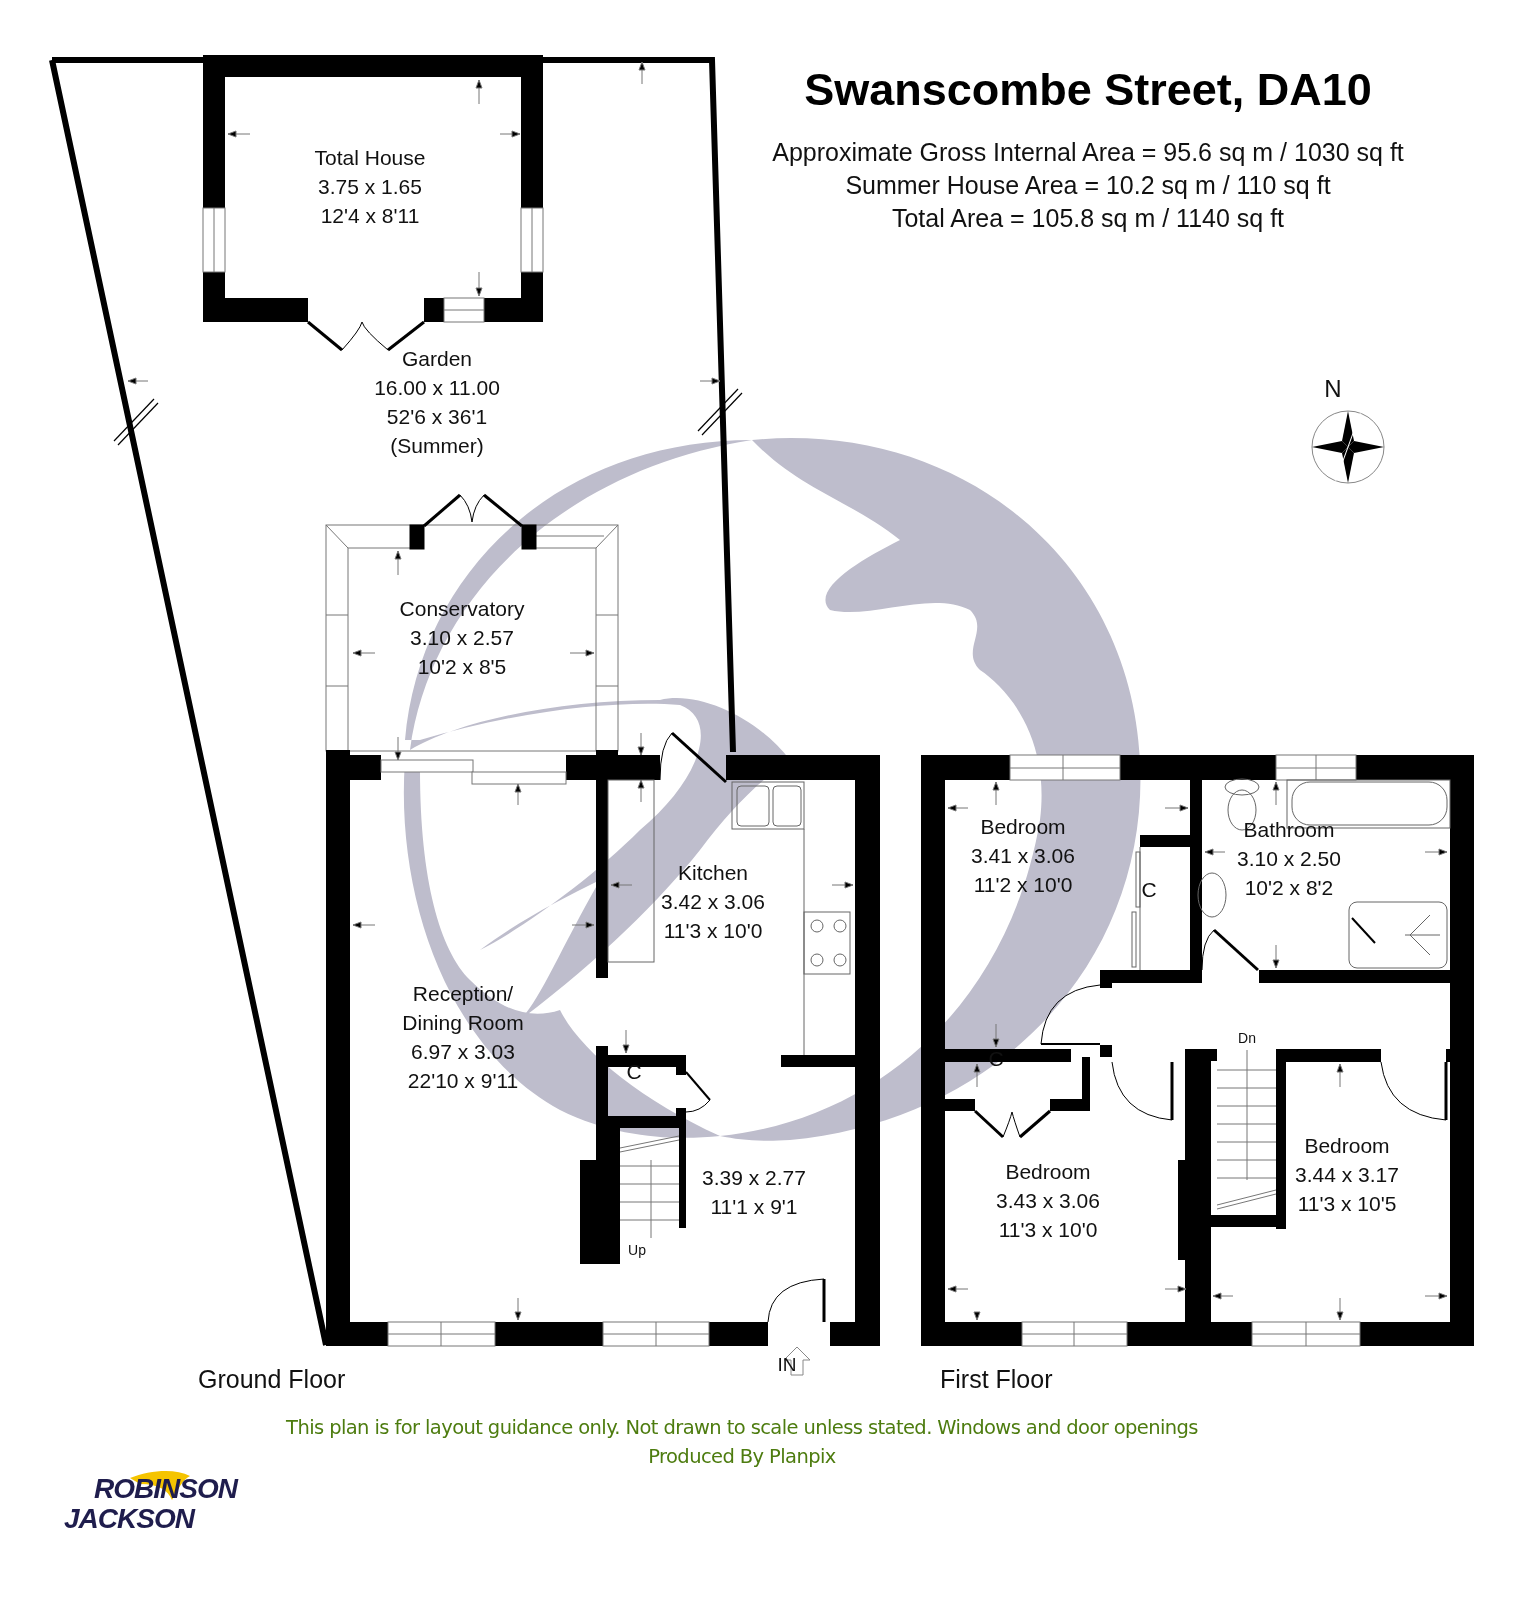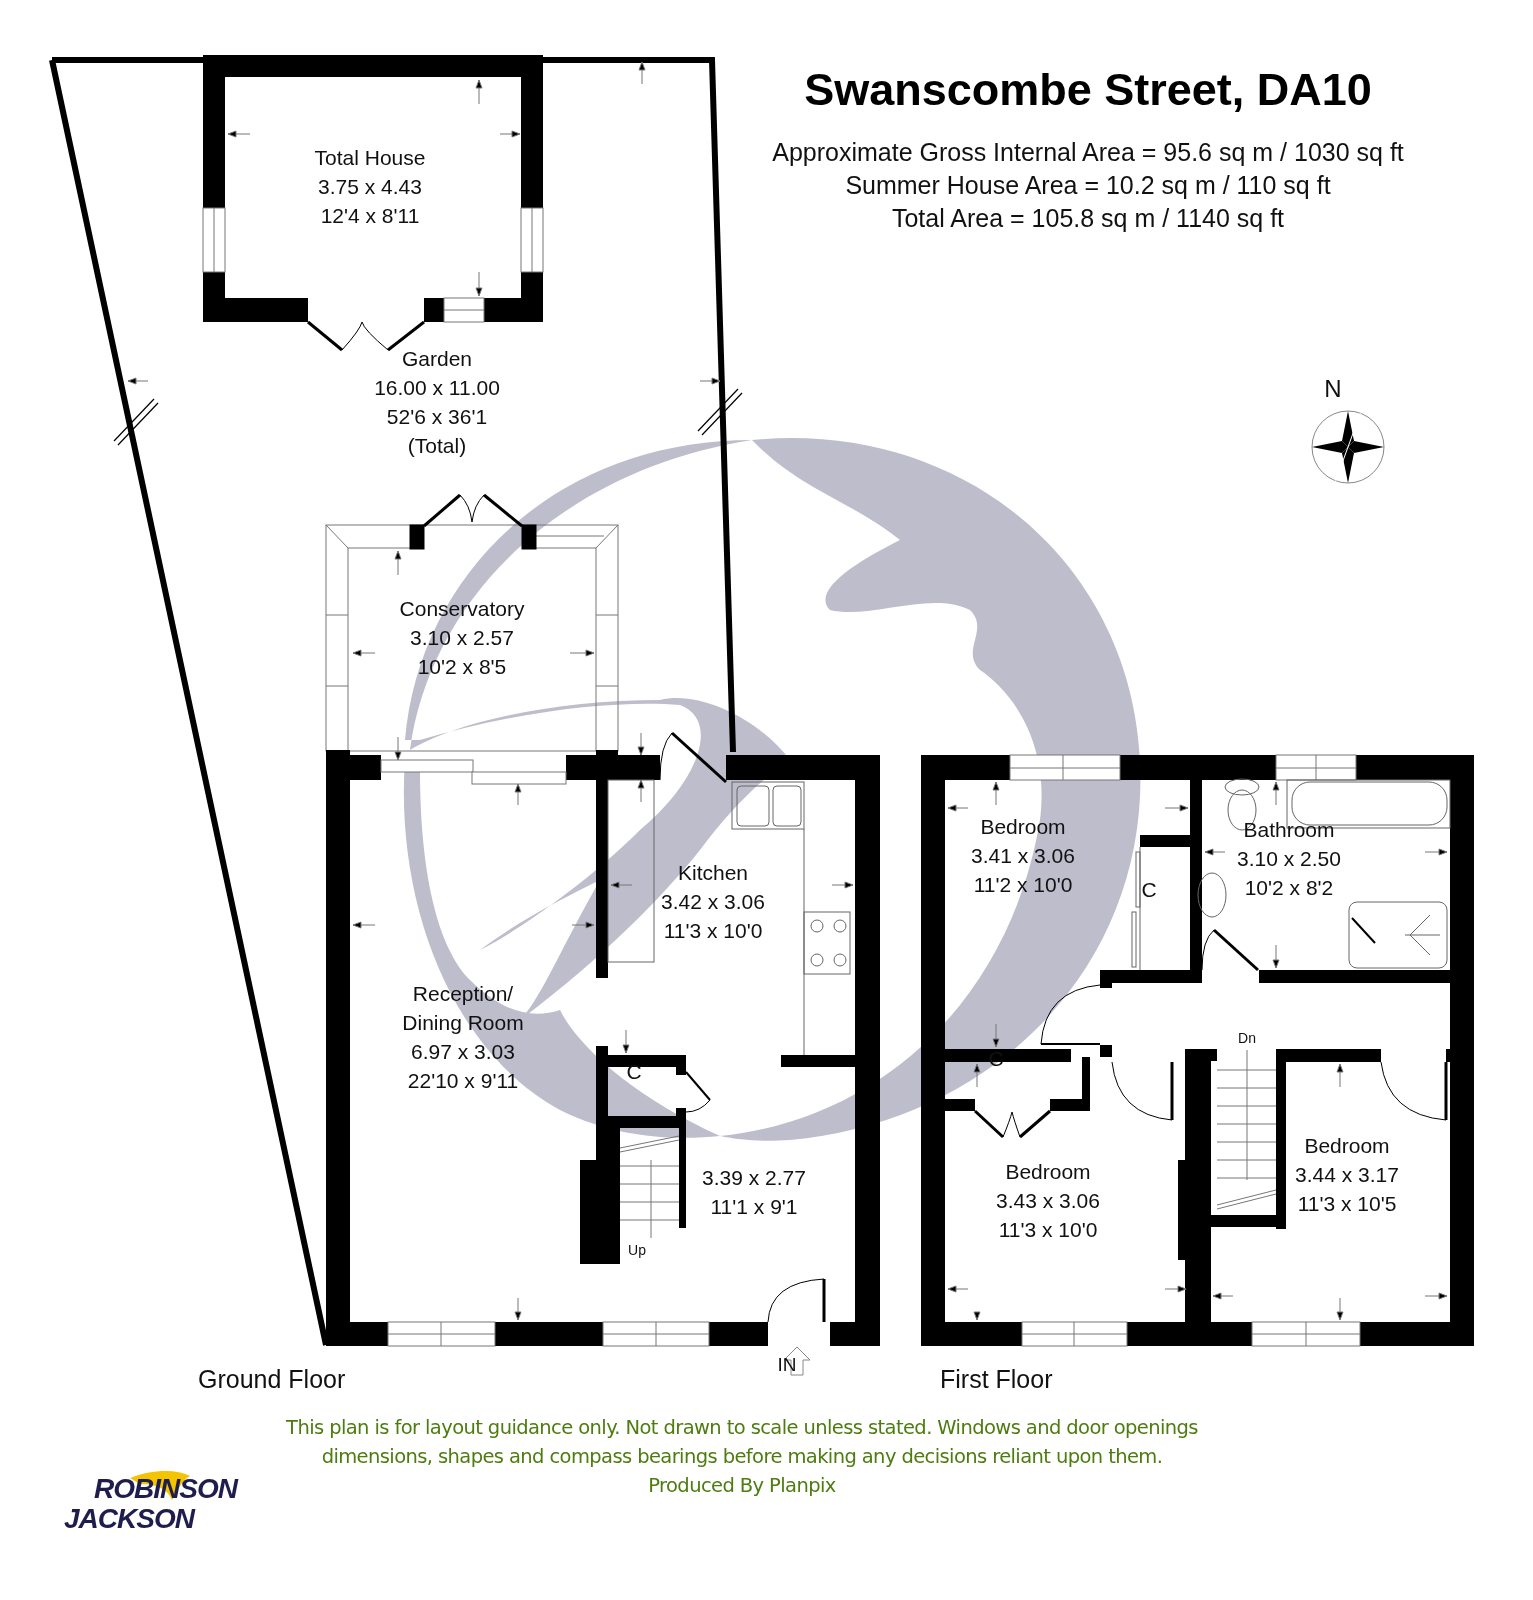--- a/index.html
+++ b/index.html
@@ -323,28 +323,28 @@
 <div class="title">Swanscombe Street, DA10</div>
 <div class="areas">
   <span>Approximate Gross Internal Area =  95.6 sq m / 1030 sq ft</span>
   <span>Summer House Area =  10.2 sq m / 110 sq ft</span>
   <span>Total Area = 105.8 sq m / 1140 sq ft</span>
 </div>
 <div class="compass-n">N</div>
 
 <div class="lbl" style="left:370px; top:143px;">
   <span>Total House</span>
-  <span>3.75 x 4.43</span>
+  <span>3.75 x 1.65</span>
   <span>12'4 x 8'11</span>
 </div>
 <div class="lbl" style="left:437px; top:344px;">
   <span>Garden</span>
   <span>16.00 x 11.00</span>
   <span>52'6 x 36'1</span>
-  <span>(Total)</span>
+  <span>(Summer)</span>
 </div>
 <div class="lbl" style="left:462px; top:594px;">
   <span>Conservatory</span>
   <span>3.10 x 2.57</span>
   <span>10'2 x 8'5</span>
 </div>
 <div class="lbl" style="left:713px; top:858px;">
   <span>Kitchen</span>
   <span>3.42 x 3.06</span>
   <span>11'3 x 10'0</span>
@@ -385,20 +385,19 @@
 </div>
 <div class="lbl" style="left:1149px; top:875px;">C</div>
 <div class="lbl" style="left:996px; top:1044px;">C</div>
 <div class="lbl small" style="left:1247px; top:1030px;">Dn</div>
 
 <div class="floor-name" style="left:190px; top:1365px;">Ground Floor</div>
 <div class="floor-name" style="left:932px; top:1365px;">First Floor</div>
 
 <div class="disclaimer">
   <span>This plan is for layout guidance only. Not drawn to scale unless stated. Windows and door openings</span>
-  <span>dimensions, shapes and compass bearings before making any decisions reliant upon them.</span>
   <span>Produced By Planpix</span>
 </div>
 
 <div class="logo">
   <div class="logo-text" style="top:2px;margin-left:38px;">ROBINSON</div>
   <div class="logo-text" style="top:32px; left:8px;">JACKSON</div>
 </div>
 
 </body></html>

